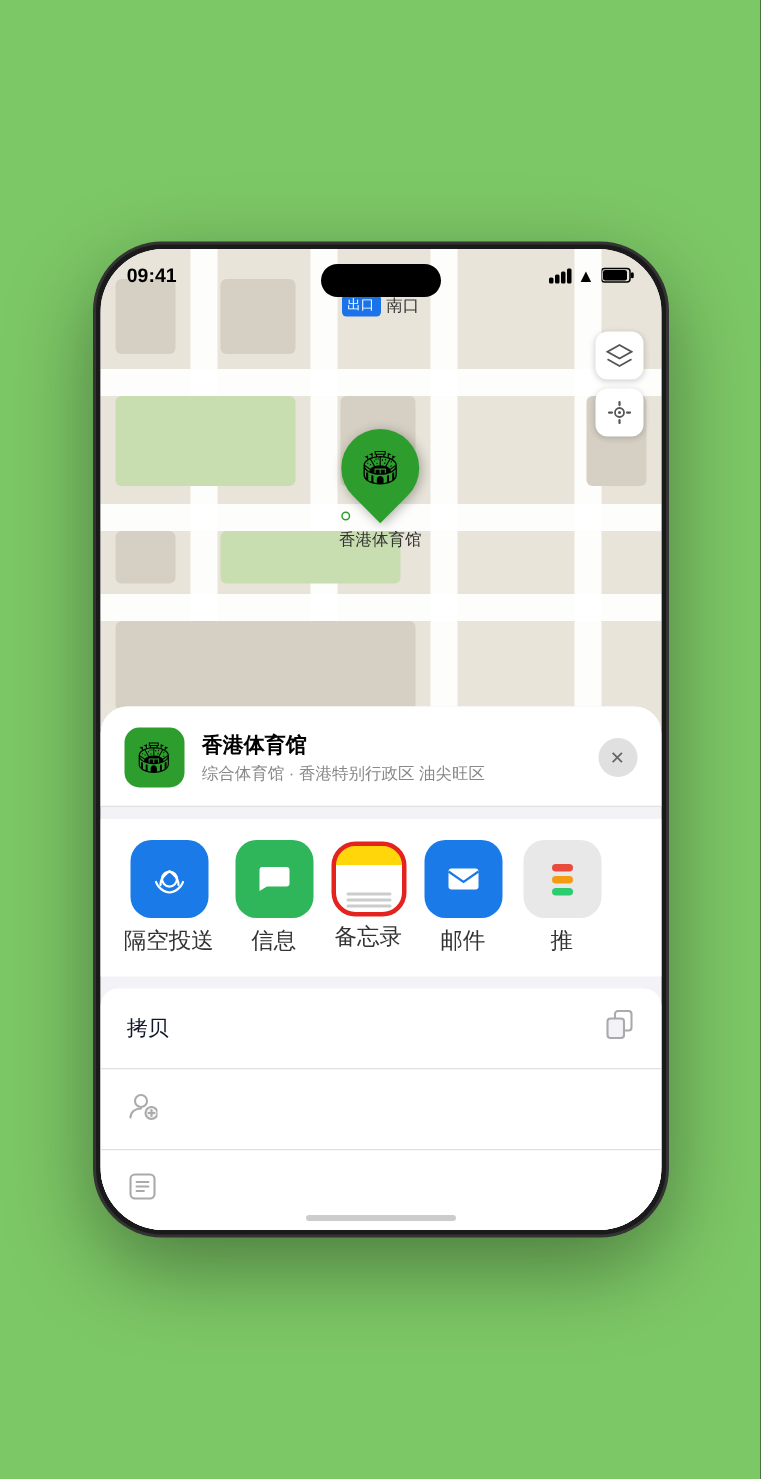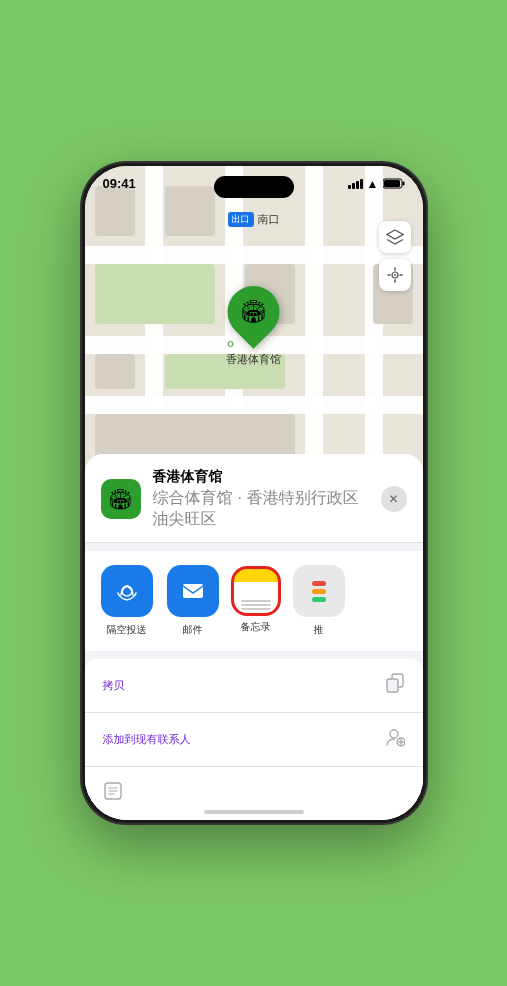--- a/index.html
+++ b/index.html
@@ -5,21 +5,21 @@
     * { margin: 0; padding: 0; box-sizing: border-box; }
     body {
       background: #7dc866;
       display: flex;
       justify-content: center;
       align-items: center;
       min-height: 100vh;
       font-family: -apple-system, 'PingFang SC', sans-serif;
     }
     .phone-frame {
-      width: 344px;
+      width: 380px;
       height: 660px;
       background: #1a1a1a;
       border-radius: 44px;
       position: relative;
       box-shadow: 0 0 0 2px #333, 0 20px 60px rgba(0,0,0,0.4);
       overflow: hidden;
     }
     .phone-inner {
       position: absolute;
       top: 3px; left: 3px; right: 3px; bottom: 3px;
@@ -106,21 +106,21 @@
       border-radius: 4px;
     }
     .map-green-block {
       position: absolute;
       background: #c8ddb0;
       border-radius: 4px;
     }
     
     .map-label {
       position: absolute;
-      top: 46px;
+      top: 30px;
       left: 50%;
       transform: translateX(-50%);
       display: flex;
       align-items: center;
       gap: 4px;
     }
     .map-label-tag {
       background: #1a73e8;
       color: #fff;
       font-size: 9px;
@@ -225,21 +225,21 @@
     }
     .venue-info {
       flex: 1;
     }
     .venue-title {
       font-size: 14px;
       font-weight: 600;
       color: #000;
     }
     .venue-subtitle {
-      font-size: 16px;
+      font-size: 11px;
       color: #888;
       margin-top: 2px;
     }
     .close-btn {
       width: 26px;
       height: 26px;
       background: #e0e0e0;
       border-radius: 50%;
       display: flex;
       align-items: center;
@@ -269,21 +269,21 @@
     .share-icon {
       width: 52px;
       height: 52px;
       border-radius: 14px;
       display: flex;
       align-items: center;
       justify-content: center;
       font-size: 26px;
     }
     .share-label {
-      font-size: 10px;
+      font-size: 15px;
       color: #333;
       text-align: left;
     }
     .share-icon-airdrop { background: #1a7be8; }
     .share-icon-message { background: #2fb55a; }
     .share-icon-mail { background: #1a7be8; }
     .notes-inner {
       width: 46px;
       height: 46px;
       background: linear-gradient(to bottom, #ffd60a 0%, #ffd60a 30%, #fff 30%);
@@ -335,22 +335,22 @@
       justify-content: space-between;
       padding: 14px 18px;
       border-bottom: 0.5px solid #e0e0e0;
       background: #fff;
       cursor: pointer;
     }
     .action-row:last-child {
       border-bottom: none;
     }
     .action-text {
-      font-size: 11px;
-      color: #6d28d9;
+      font-size: 14px;
+      color: #0f172a;
     }
     .action-icon {
       font-size: 18px;
       color: #888;
     }
     
     .home-indicator {
       position: absolute;
       bottom: 6px;
       left: 50%;
@@ -465,43 +465,51 @@
             <svg width="28" height="28" viewBox="0 0 28 28" fill="none">
               <circle cx="14" cy="14" r="5" stroke="#fff" stroke-width="1.5"></circle>
               <path d="M14 9 C14 9, 8 12, 8 18" stroke="#fff" stroke-width="1.5" stroke-linecap="round"></path>
               <path d="M14 9 C14 9, 20 12, 20 18" stroke="#fff" stroke-width="1.5" stroke-linecap="round"></path>
               <path d="M5 16 C5 16, 7 22, 14 23 C21 22, 23 16, 23 16" stroke="#fff" stroke-width="1.5" stroke-linecap="round" fill="none"></path>
             </svg>
           </div>
           <span class="share-label">隔空投送</span>
         </div>
 
-
         <div class="share-item">
-          <div class="share-icon share-icon-mail">
+          <div class="share-icon share-icon-message">
             <svg width="28" height="28" viewBox="0 0 28 28" fill="none">
-              <rect x="4" y="7" width="20" height="14" rx="2" fill="#fff"></rect>
-              <path d="M4 9l10 7 10-7" stroke="#1a7be8" stroke-width="1.5" fill="none"></path>
+              <path d="M6 6h16a2 2 0 012 2v9a2 2 0 01-2 2H9l-5 3V8a2 2 0 012-2z" fill="#fff"></path>
             </svg>
           </div>
-          <span class="share-label">邮件</span>
+          <span class="share-label">信息</span>
         </div>
 
         <div class="share-item">
           <div class="notes-selected">
             <div class="notes-inner">
               <div class="notes-line"></div>
               <div class="notes-line"></div>
               <div class="notes-line"></div>
             </div>
           </div>
           <span class="share-label">备忘录</span>
         </div>
 
         <div class="share-item">
+          <div class="share-icon share-icon-mail">
+            <svg width="28" height="28" viewBox="0 0 28 28" fill="none">
+              <rect x="4" y="7" width="20" height="14" rx="2" fill="#fff"></rect>
+              <path d="M4 9l10 7 10-7" stroke="#1a7be8" stroke-width="1.5" fill="none"></path>
+            </svg>
+          </div>
+          <span class="share-label">邮件</span>
+        </div>
+
+        <div class="share-item">
           <div class="more-icon">
             <div class="more-dot"></div>
             <div class="more-dot"></div>
             <div class="more-dot"></div>
           </div>
           <span class="share-label">推</span>
         </div>
 
       </div>
 
@@ -512,21 +520,20 @@
           <span class="action-icon">
             <svg width="20" height="20" viewBox="0 0 20 20" fill="none">
               <rect x="7" y="1" width="11" height="13" rx="2" stroke="#aaa" stroke-width="1.4"></rect>
               <rect x="2" y="6" width="11" height="13" rx="2" stroke="#aaa" stroke-width="1.4" fill="#f2f2f7"></rect>
             </svg>
           </span>
         </div>
 
 
         <div class="action-row">
-          <span class="action-text">添加到现有联系人</span>
           <span class="action-icon">
             <svg width="20" height="20" viewBox="0 0 20 20" fill="none">
               <circle cx="9" cy="7" r="4" stroke="#aaa" stroke-width="1.4"></circle>
               <path d="M2 18c0-3.5 3-6 7-6" stroke="#aaa" stroke-width="1.4" stroke-linecap="round"></path>
               <circle cx="16" cy="15" r="4" stroke="#aaa" stroke-width="1.4" fill="#f2f2f7"></circle>
               <path d="M14 15h4M16 13v4" stroke="#aaa" stroke-width="1.4" stroke-linecap="round"></path>
             </svg>
           </span>
         </div>
 

